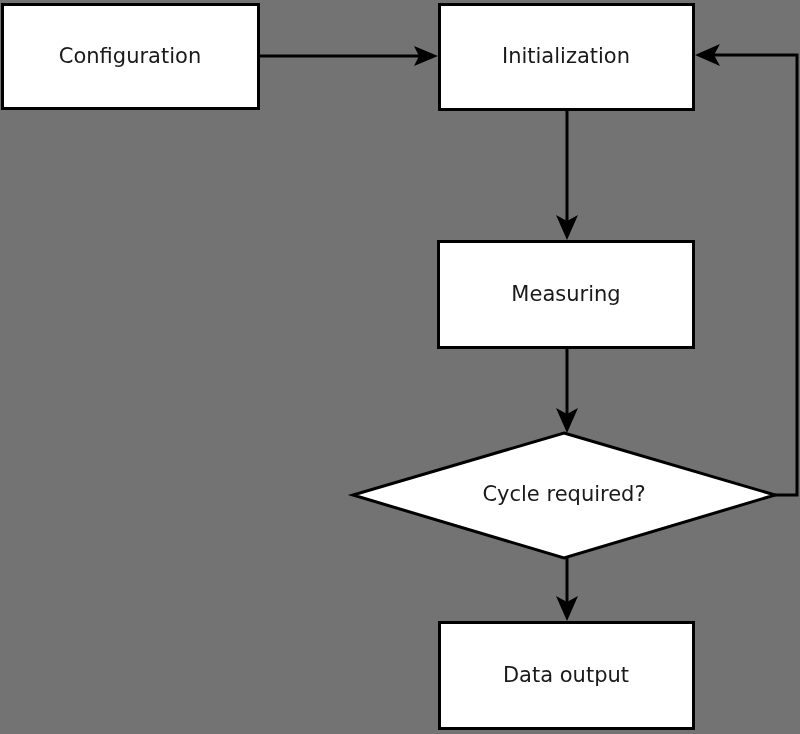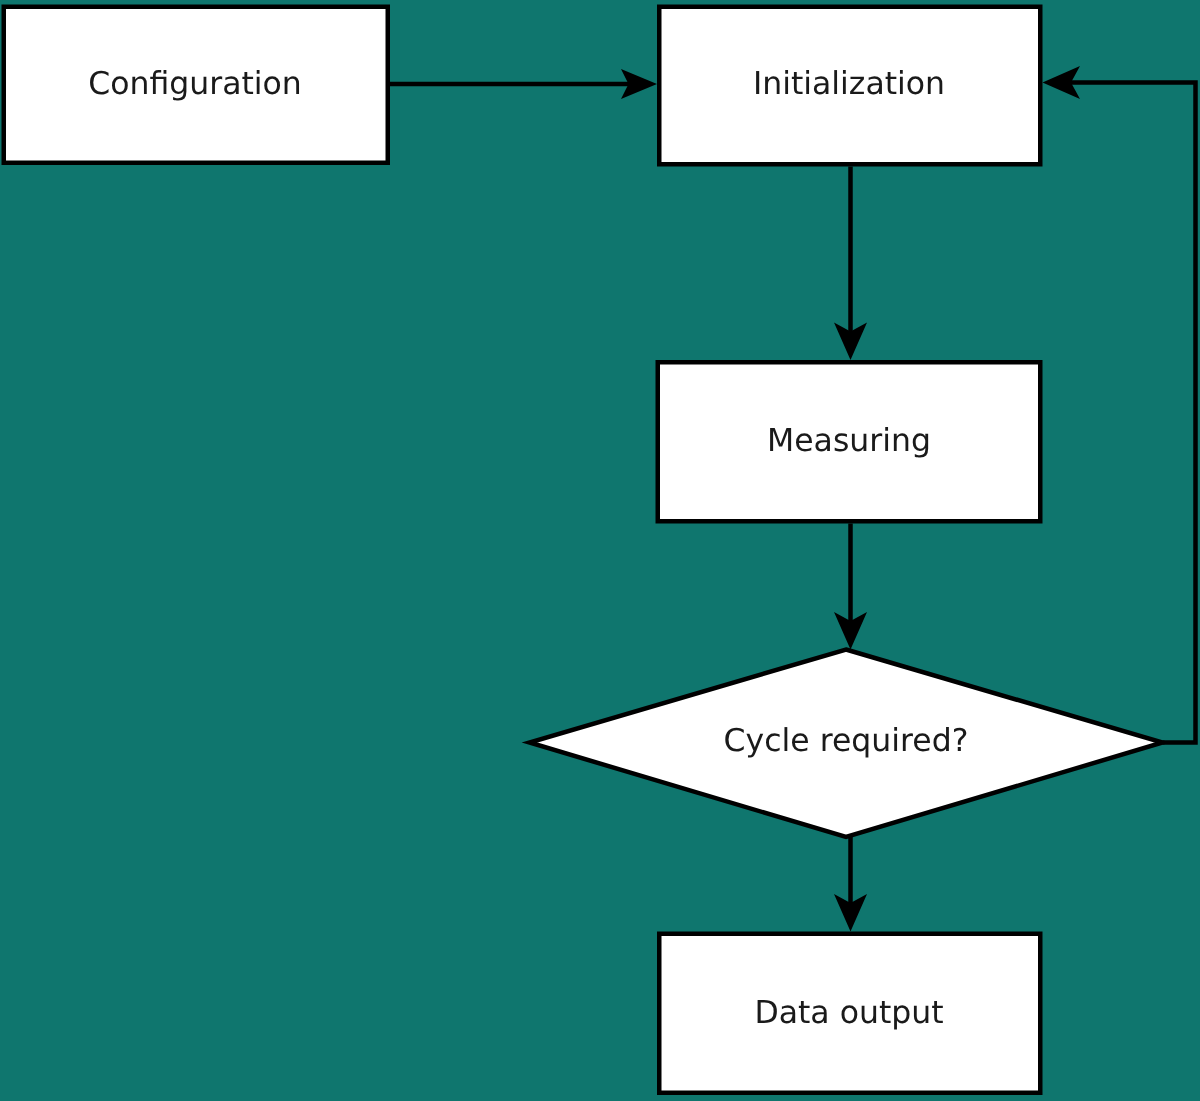--- a/index.html
+++ b/index.html
@@ -8,21 +8,21 @@
     padding: 0;
     background: #ffffff;
   }
   body {
     font-family: "DejaVu Sans", sans-serif;
   }
   #diagram-root {
     position: relative;
     width: 800px;
     height: 734px;
-    background: #0f766e;
+    background: #737373;
     overflow: hidden;
   }
   #flow-svg {
     position: absolute;
     left: 0;
     top: 0;
     width: 800px;
     height: 734px;
     display: block;
   }

